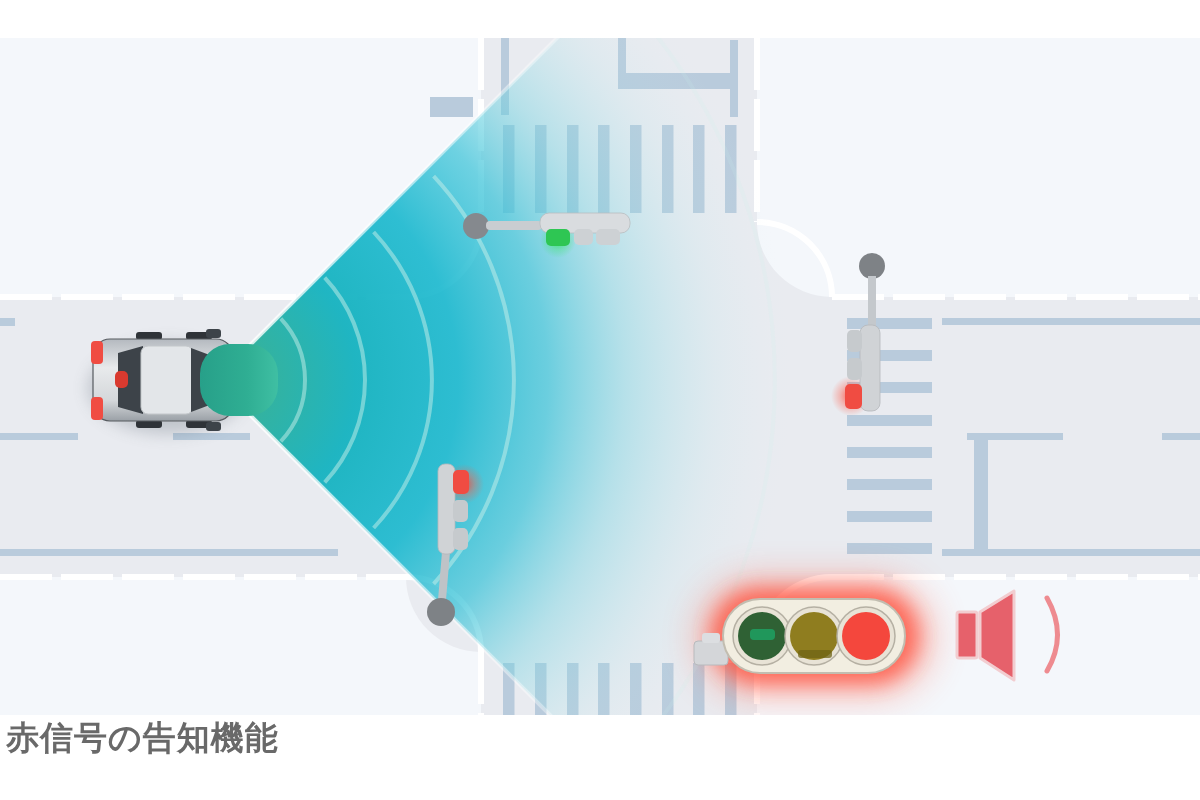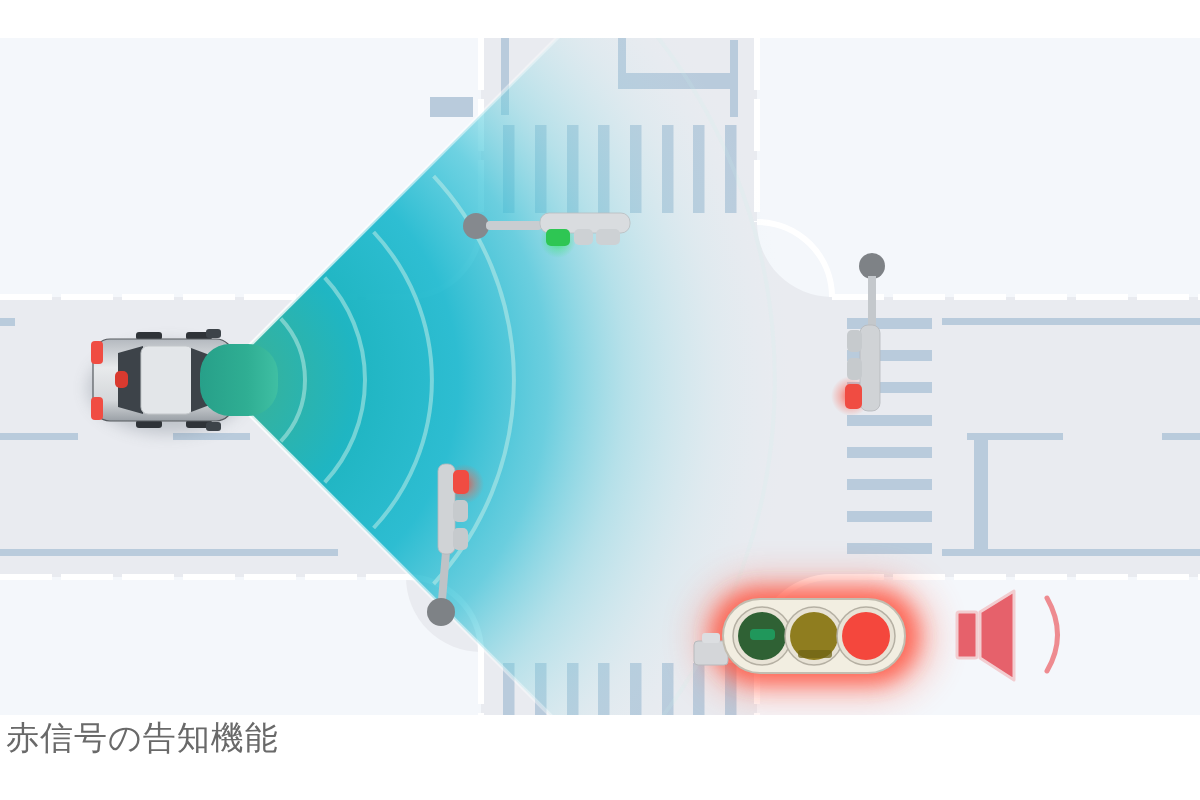--- a/index.html
+++ b/index.html
@@ -21,21 +21,21 @@
   }
   html,body{margin:0;padding:0;}
   body{
     width:1200px;height:800px;background:#ffffff;position:relative;
     font-family:"Liberation Sans", sans-serif;overflow:hidden;
   }
   .stage{position:absolute;left:0;top:0;width:1200px;height:800px;}
   .caption{
     position:absolute;left:6px;top:718px;width:1180px;
     font-size:33px;color:var(--caption-gray);letter-spacing:1px;
-    font-weight:400;line-height:1.2;
+    font-weight:700;line-height:1.2;
   }
 </style>
 </head>
 <body>
 
 <div class="stage">
 <svg width="1200" height="800" viewBox="0 0 1200 800">
   <defs>
     <clipPath id="frame">
           <rect x="0" y="38" width="1200" height="677"></rect>

